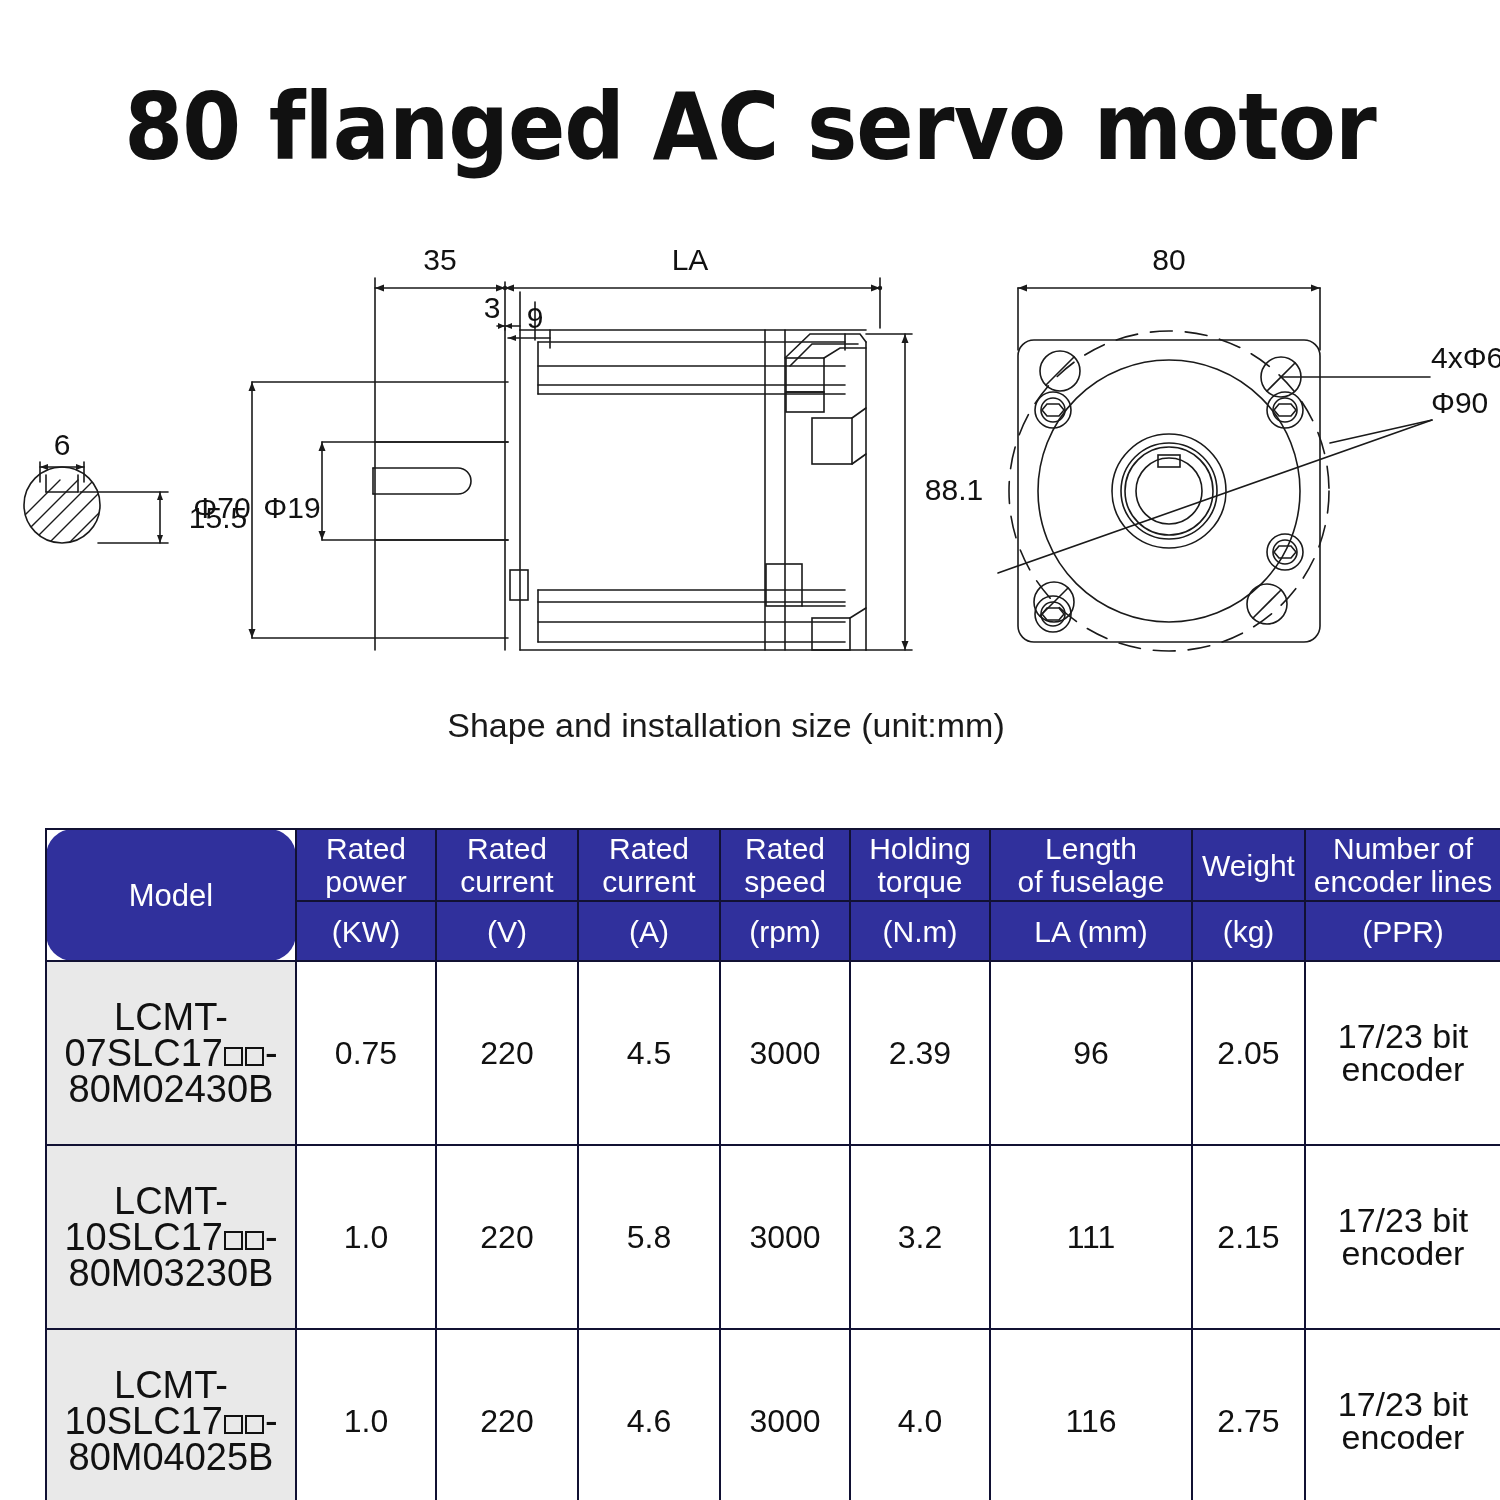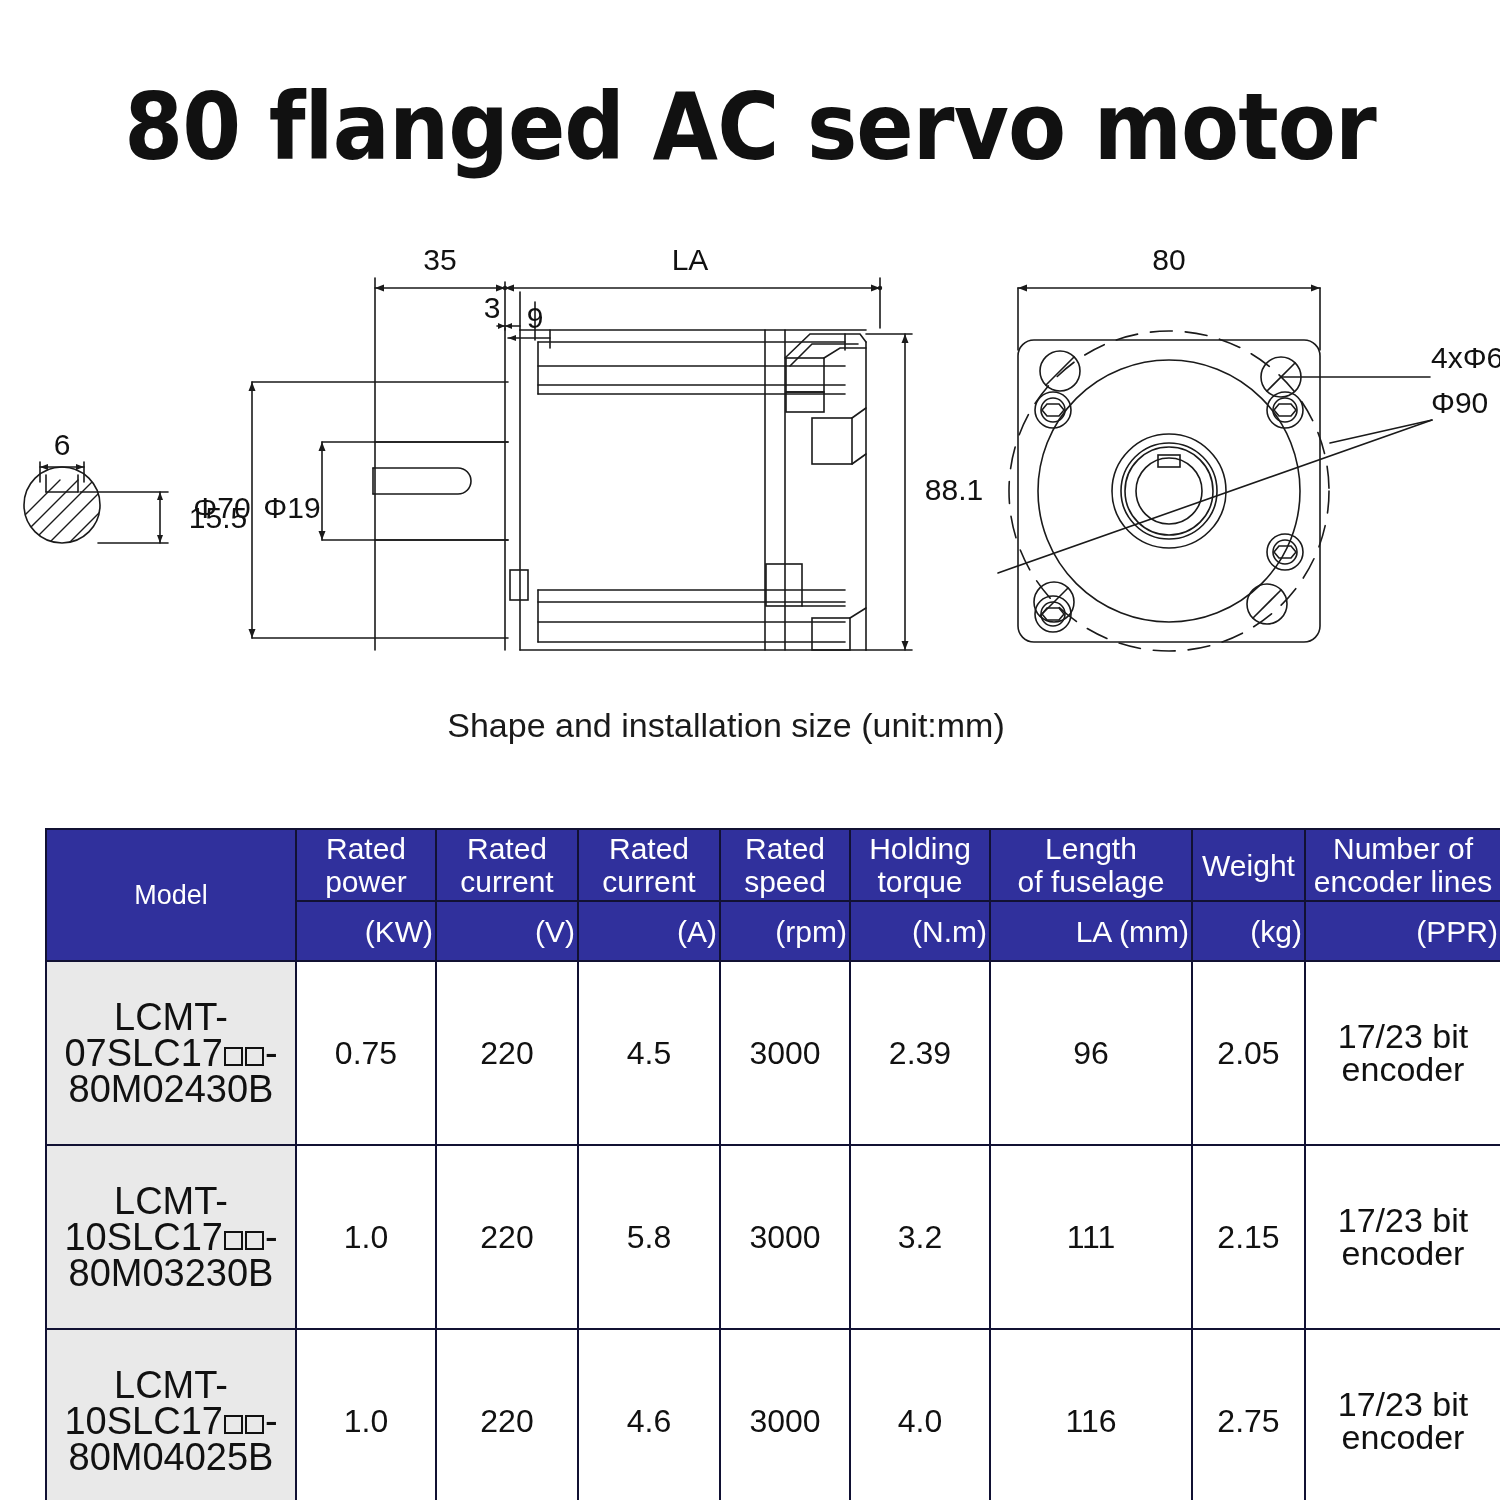--- a/index.html
+++ b/index.html
@@ -60,27 +60,27 @@
   }
   table.spec thead th{
     background:#30309c;
     color:#ffffff;
     font-weight:normal;
     font-size:30px;
     line-height:33px;
     padding:2px 2px;
   }
   table.spec thead th.model-head{
-    font-size:27px;
+    font-size:31px;
+    border-radius:27px;
   }
   table.spec thead tr.unit-row th{
     font-size:30px;
     height:54px;
     padding:2px;
-    text-align:right;
   }
   table.spec tbody td{
     background:#ffffff;
     color:#111111;
     font-size:32px;
     height:150px;
   }
   table.spec tbody td.model-cell{
     background:#e9e9e9;
     font-size:38px;

